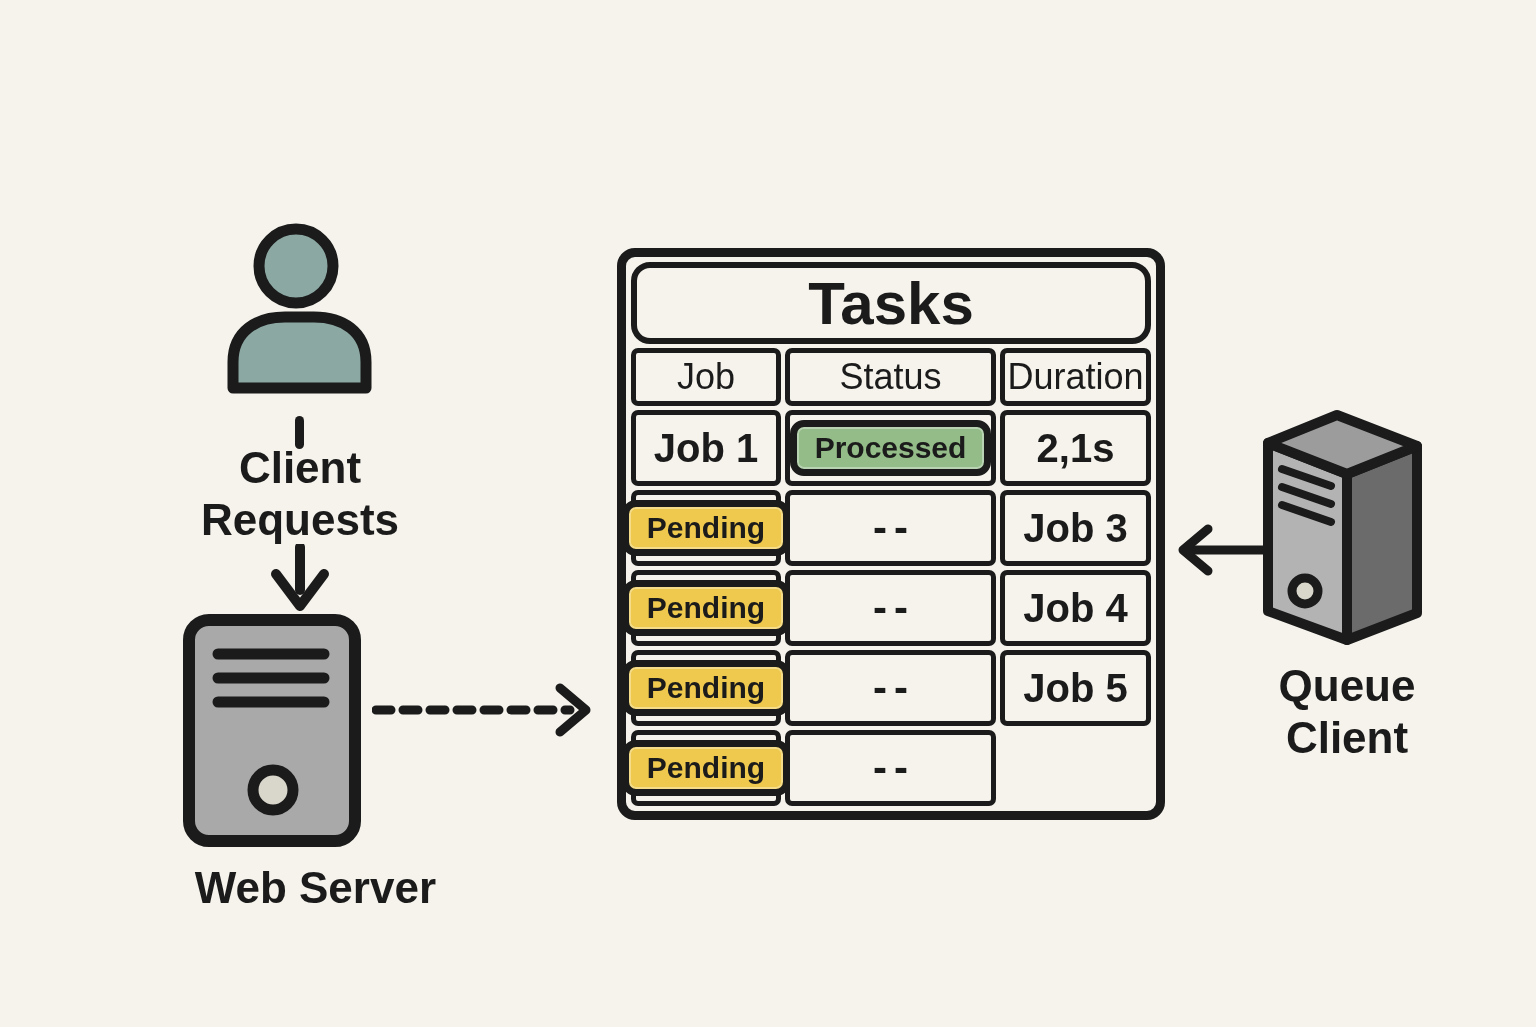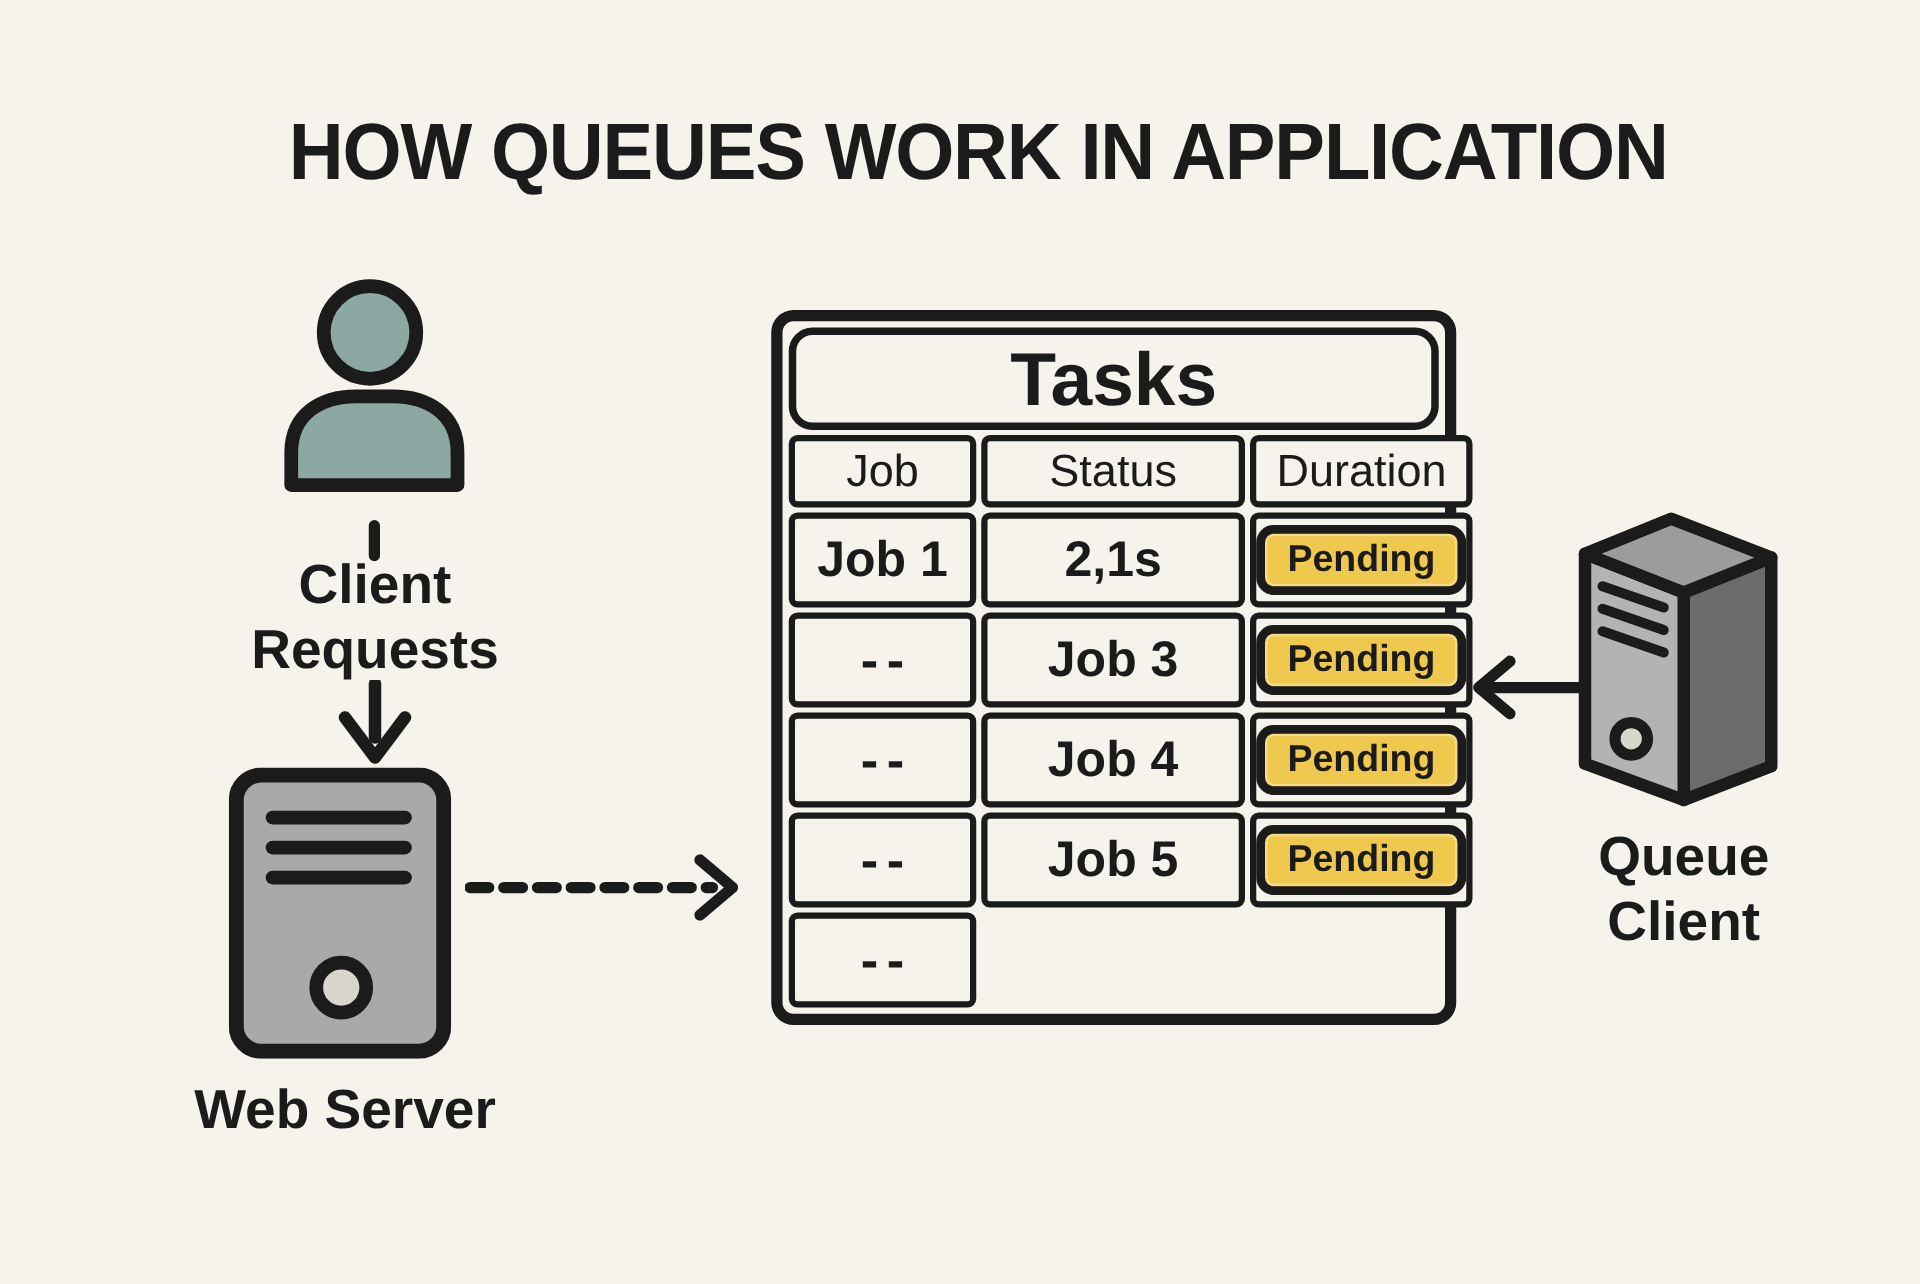--- a/index.html
+++ b/index.html
@@ -26,21 +26,21 @@
     position:absolute;left:30px;top:84px;width:1506px;text-align:center;
     font-size:64px;font-weight:800;letter-spacing:-1px;color:var(--ink);
   }
   .title span{display:inline-block;transform:scaleX(0.95);}
   
   .label{
     position:absolute;text-align:center;font-size:44px;font-weight:700;
     line-height:1.18;color:var(--ink);
   }
   .client-label{left:170px;top:442px;width:260px;}
-  .server-label{left:116px;top:862px;width:320px;}
+  .server-label{left:116px;top:862px;width:320px;text-align:right;}
   .worker-label{left:1227px;top:660px;width:240px;}
   
   .abs{position:absolute;}
   .tick{
     position:absolute;left:295px;top:416px;width:9px;height:33px;
     background:var(--ink);border-radius:5px;
   }
   svg .ink-stroke{stroke:var(--ink);fill:none;}
   svg .person-head{fill:var(--person-fill);stroke:var(--ink);}
   svg .person-body{fill:var(--person-fill);stroke:var(--ink);}
@@ -78,23 +78,20 @@
   .badge.processed{background:var(--processed-green);}
   .badge.pending{background:var(--pending-yellow);}
   .cell.dur{font-weight:800;}
   .cell.dur.dash{letter-spacing:7px;font-size:42px;padding-left:7px;}
 </style>
 </head>
 <body>
 
 <div class="stage">
 
-  <div class="title">
-    <span>HOW QUEUES WORK IN APPLICATION</span>
-  </div>
 
   <svg class="abs" style="left:226px;top:221px" width="147" height="174" viewBox="0 0 147 174">
     <circle class="person-head" cx="70" cy="45" r="37" stroke-width="11"></circle>
     <path class="person-body" d="M 7,167 L 7,141 C 7,110 31,96 59,96 L 88,96 C 116,96 140,110 140,141 L 140,167 Z" stroke-width="11" stroke-linejoin="round"></path>
   </svg>
 
   <div class="tick"></div>
 
   <div class="label client-label">
     <div>Client</div>
@@ -122,20 +119,23 @@
   </svg>
 
   <div class="tasks-table">
     <div class="t-head">Tasks</div>
     <div class="t-grid">
       <div class="cell ch">Job</div>
       <div class="cell ch">Status</div>
       <div class="cell ch">Duration</div>
 
       <div class="cell body">Job 1</div>
+      <div class="cell body">
+        <span class="badge processed">Processed</span>
+      </div>
       <div class="cell body dur">2,1s</div>
 
       <div class="cell body">
         <span class="badge pending">Pending</span>
       </div>
       <div class="cell body dur dash">--</div>
 
       <div class="cell body">Job 3</div>
       <div class="cell body">
         <span class="badge pending">Pending</span>

